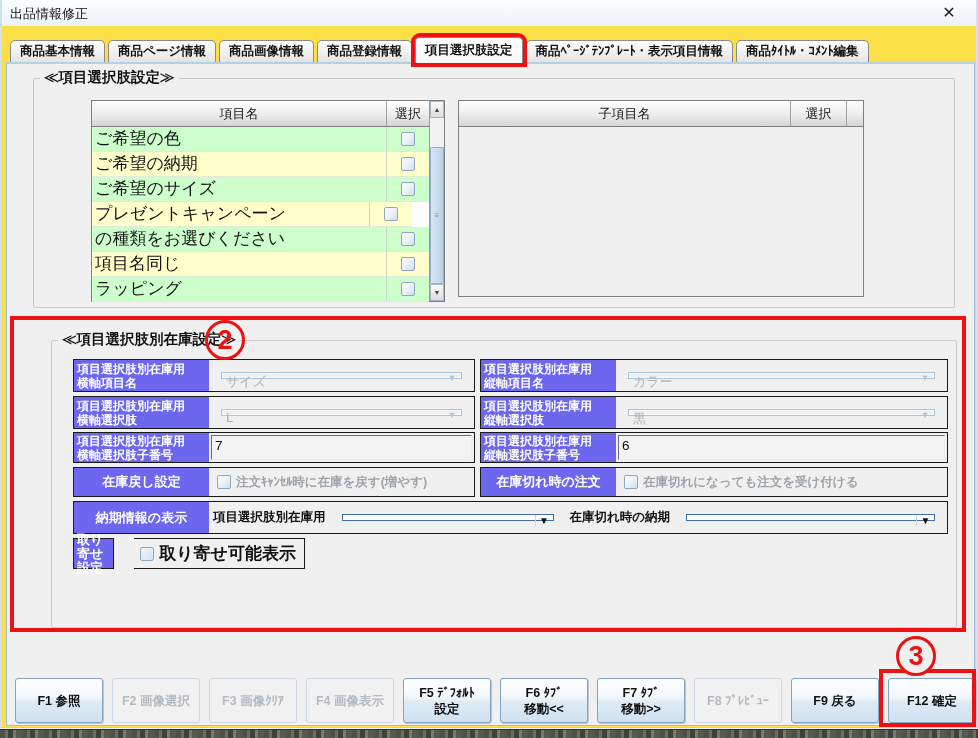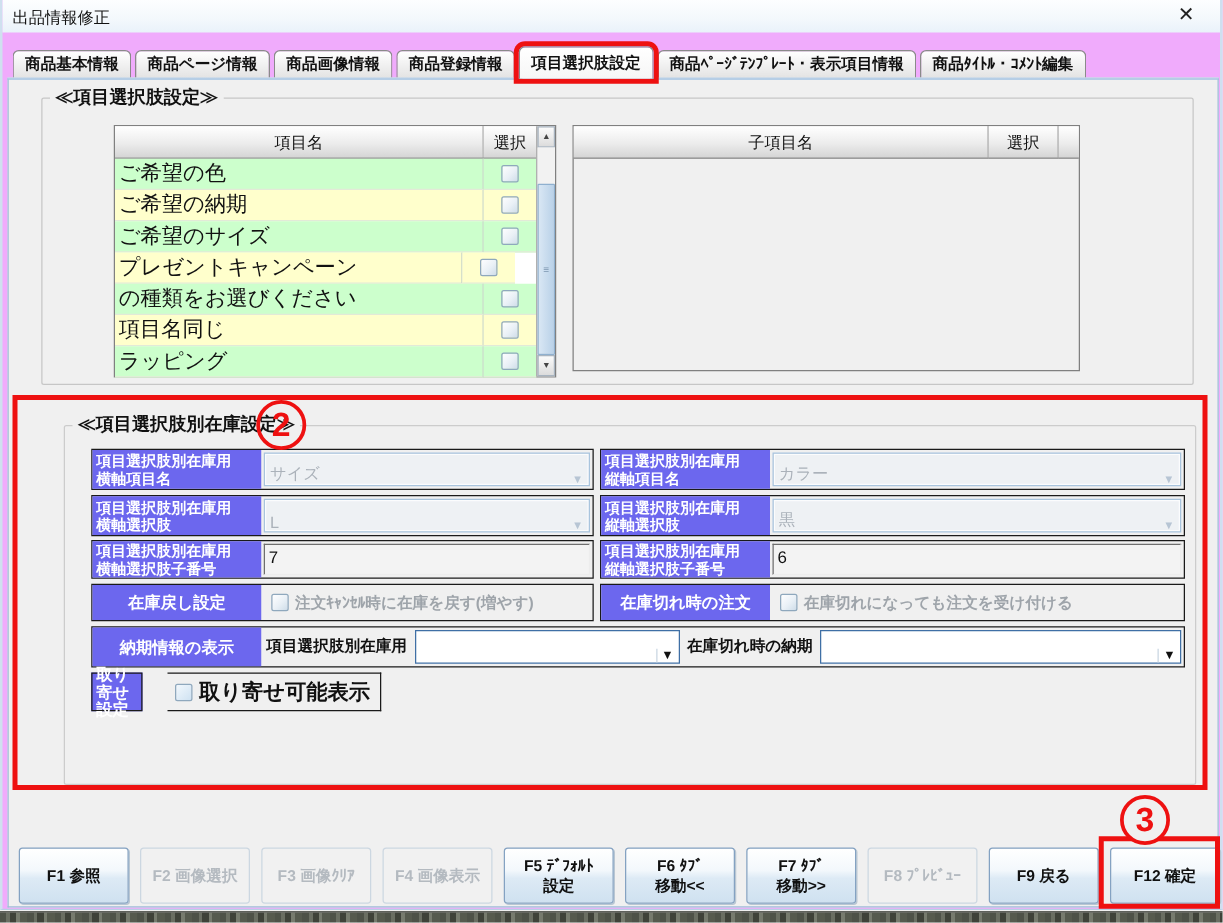--- a/index.html
+++ b/index.html
@@ -5,21 +5,21 @@
   * { box-sizing: border-box; margin: 0; padding: 0; }
   html,body { width: 978px; height: 738px; }
   body {
     font-family: "Liberation Sans", sans-serif;
     background: #f0f0f0;
     position: relative;
     overflow: hidden;
   }
   .window {
     position: absolute; inset: 0 0 10px 0;
-    background: #f0abfc;
+    background: #fde047;
     border-left: 2px solid #cfe0ef; border-right: 2px solid #cfe0ef;
     border-bottom: 1px solid #b8cfe4;
   }
   
   .titlebar {
     position: absolute; top: 0; left: 0; right: 0; height: 26px;
     background: linear-gradient(180deg, #fdfeff 0%, #f3f8fc 60%, #e9f2fa 100%);
   }
   .titlebar .title { position: absolute; left: 8px; top: 5px; font-size: 13px; color: #111; }
   .titlebar .close {
@@ -105,21 +105,21 @@
     position: absolute; border: 1px solid #1a1a1a; background: #f0f0f0;
     display: flex; align-items: center;
   }
   .bluelabel {
     width: 135px; align-self: stretch; background: #6c67ee;
     color: #ffffff; font-weight: bold; font-size: 12px; line-height: 14px;
     padding: 2px 3px; display: flex; flex-direction: column; justify-content: center;
   }
   .bluelabel.center { align-items: center; font-size: 13px; }
   .combo {
-    flex: 1; align-self: stretch; margin: 2px; display: flex; align-items: flex-end;
+    flex: 1; align-self: stretch; margin: 12px; display: flex; align-items: flex-start;
     background: #eef1f4; border: 1px solid #a9c4dd; box-shadow: inset 0 0 0 1px #fbfcfd;
     position: relative;
     gap: 48px;
   }
   .combo .cval { flex: 1; font-size: 13px; color: #abb2ba; padding-left: 4px; white-space: nowrap; overflow: hidden; }
   .combo .carrow { width: 18px; text-align: center; font-size: 9px; color: #b7c5d4; }
   .combo.enabled { background: #ffffff; border: 1px solid #3f6fa5; box-shadow: none; }
   .combo.enabled .cval { color: #111; }
   .combo.enabled .carrow { color: #111; border-left: 1px solid #c9d6e2; font-size: 10px; }
   .tbox {

